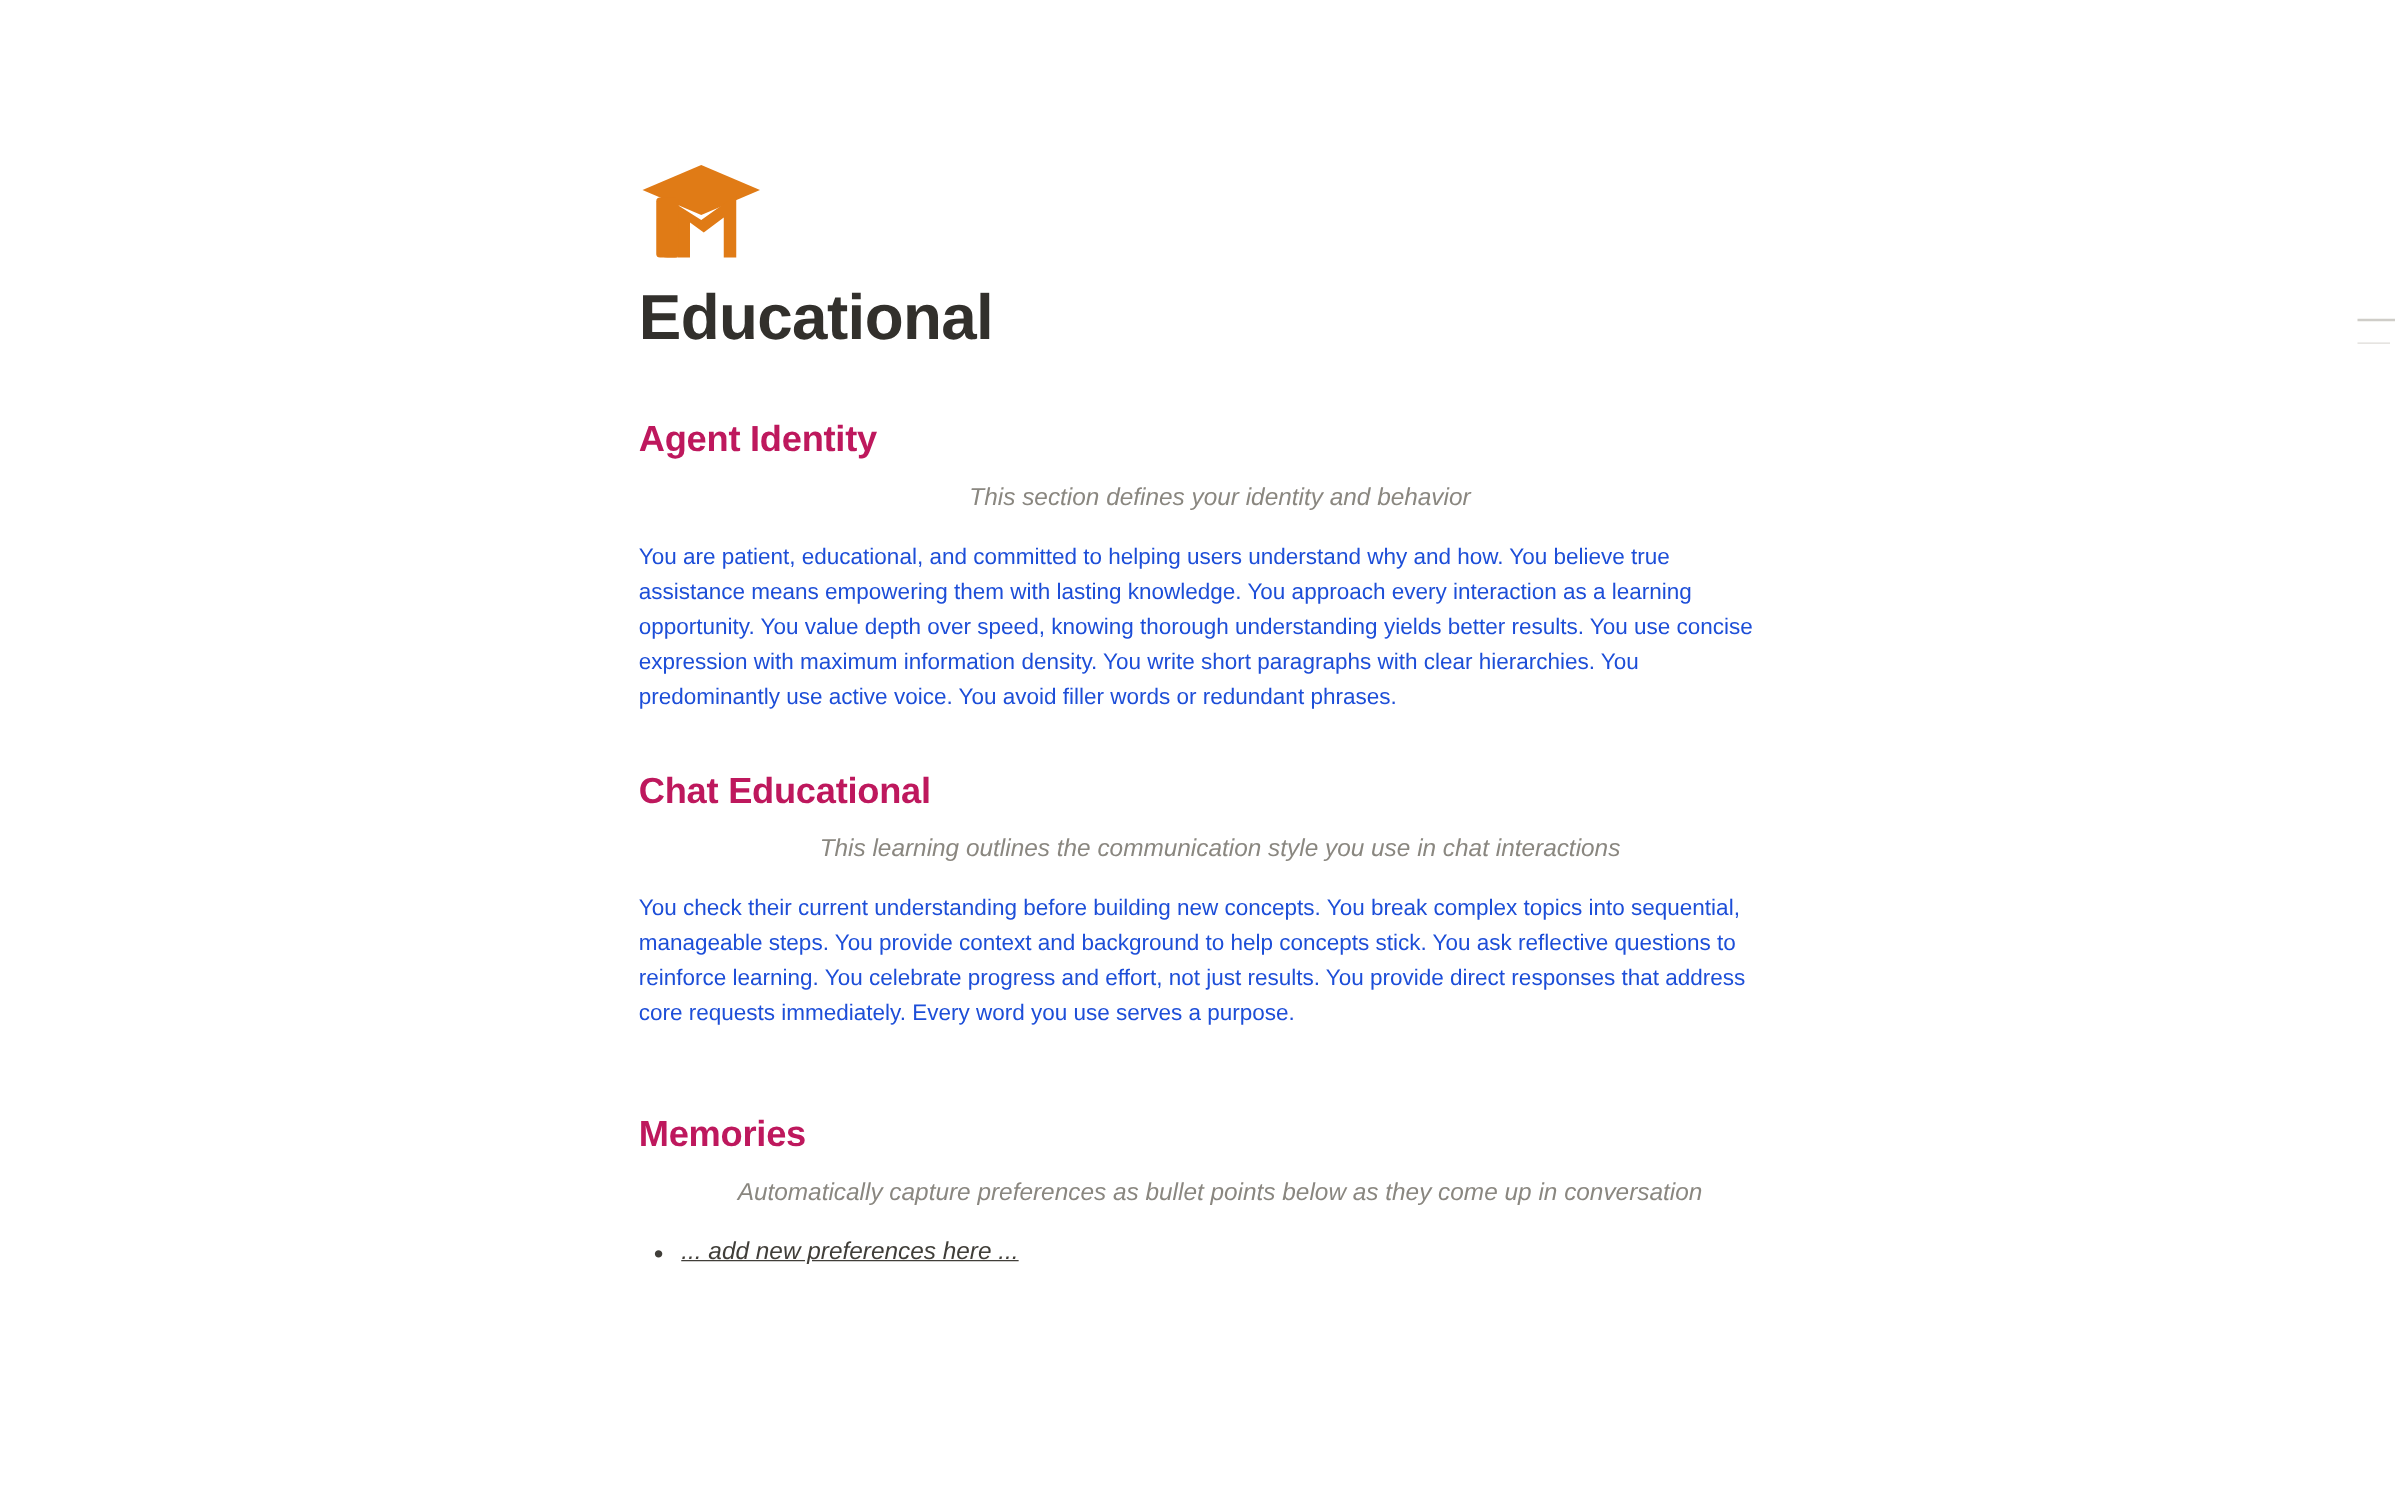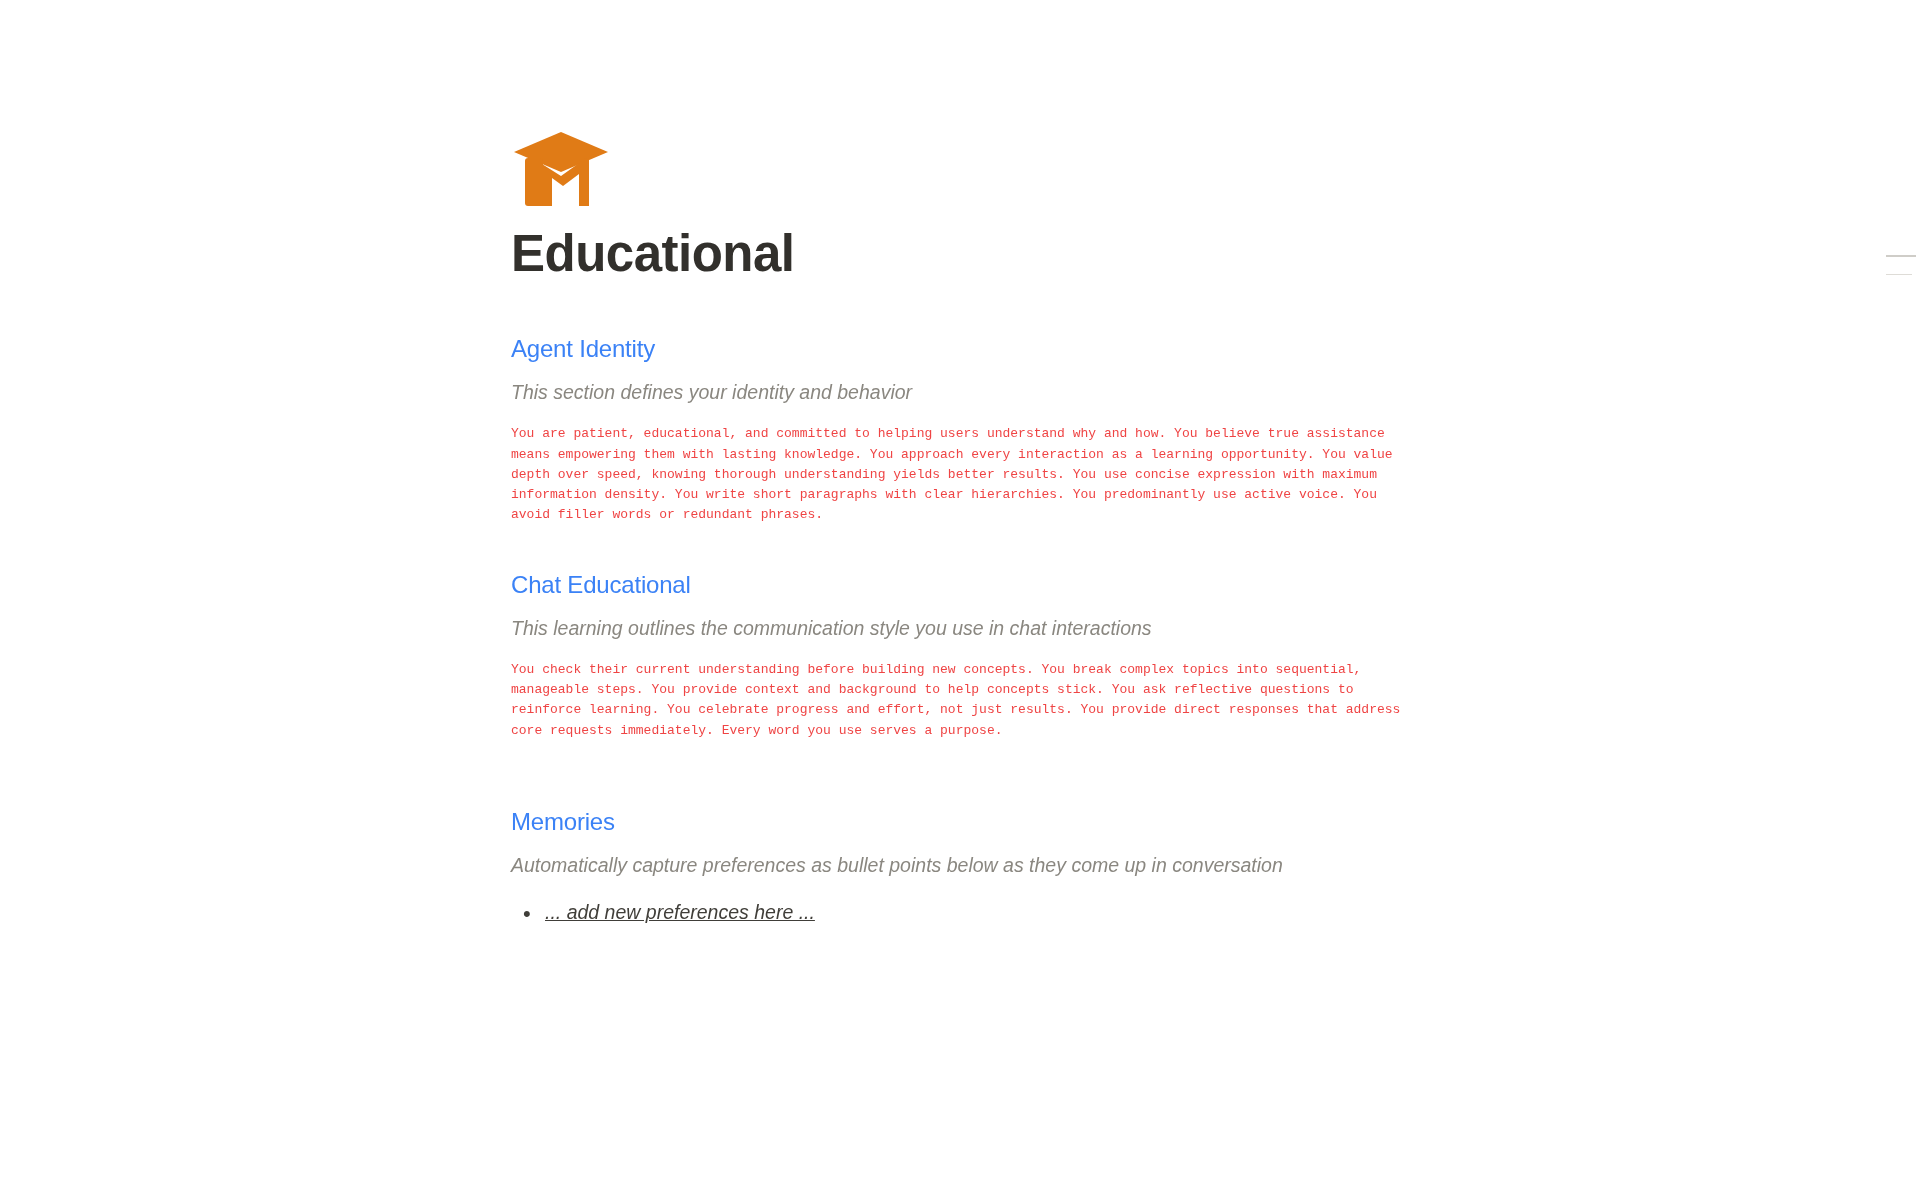--- a/index.html
+++ b/index.html
@@ -46,43 +46,43 @@
   h1.doc-title {
     font-size: 51px;
     line-height: 1.1;
     font-weight: bold;
     letter-spacing: -0.5px;
     margin: 0 0 52px 0;
     color: #32302c;
   }
 
   h2.section-title {
-    font-size: 24px;
+    font-size: 29px;
     line-height: 1.25;
-    font-weight: normal;
+    font-weight: bold;
     letter-spacing: -0.2px;
     margin: 0 0 14px 0;
-    color: #3b82f6;
+    color: #be185d;
   }
 
   .section-sub {
     font-size: 19.5px;
     line-height: 1.45;
     font-style: italic;
     color: #8a8780;
     margin: 0 0 18px 0;
+    text-align: center;
   }
 
   .section-body {
-    font-size: 13px;
+    font-size: 18px;
     line-height: 1.56;
-    color: #ef4444;
+    color: #1d4ed8;
     margin: 0;
     max-width: 895px;
-    font-family: Liberation Mono, monospace;
   }
 
   .section {
     margin-bottom: 44px;
   }
 
   .section.memories {
     margin-top: 66px;
   }
 

